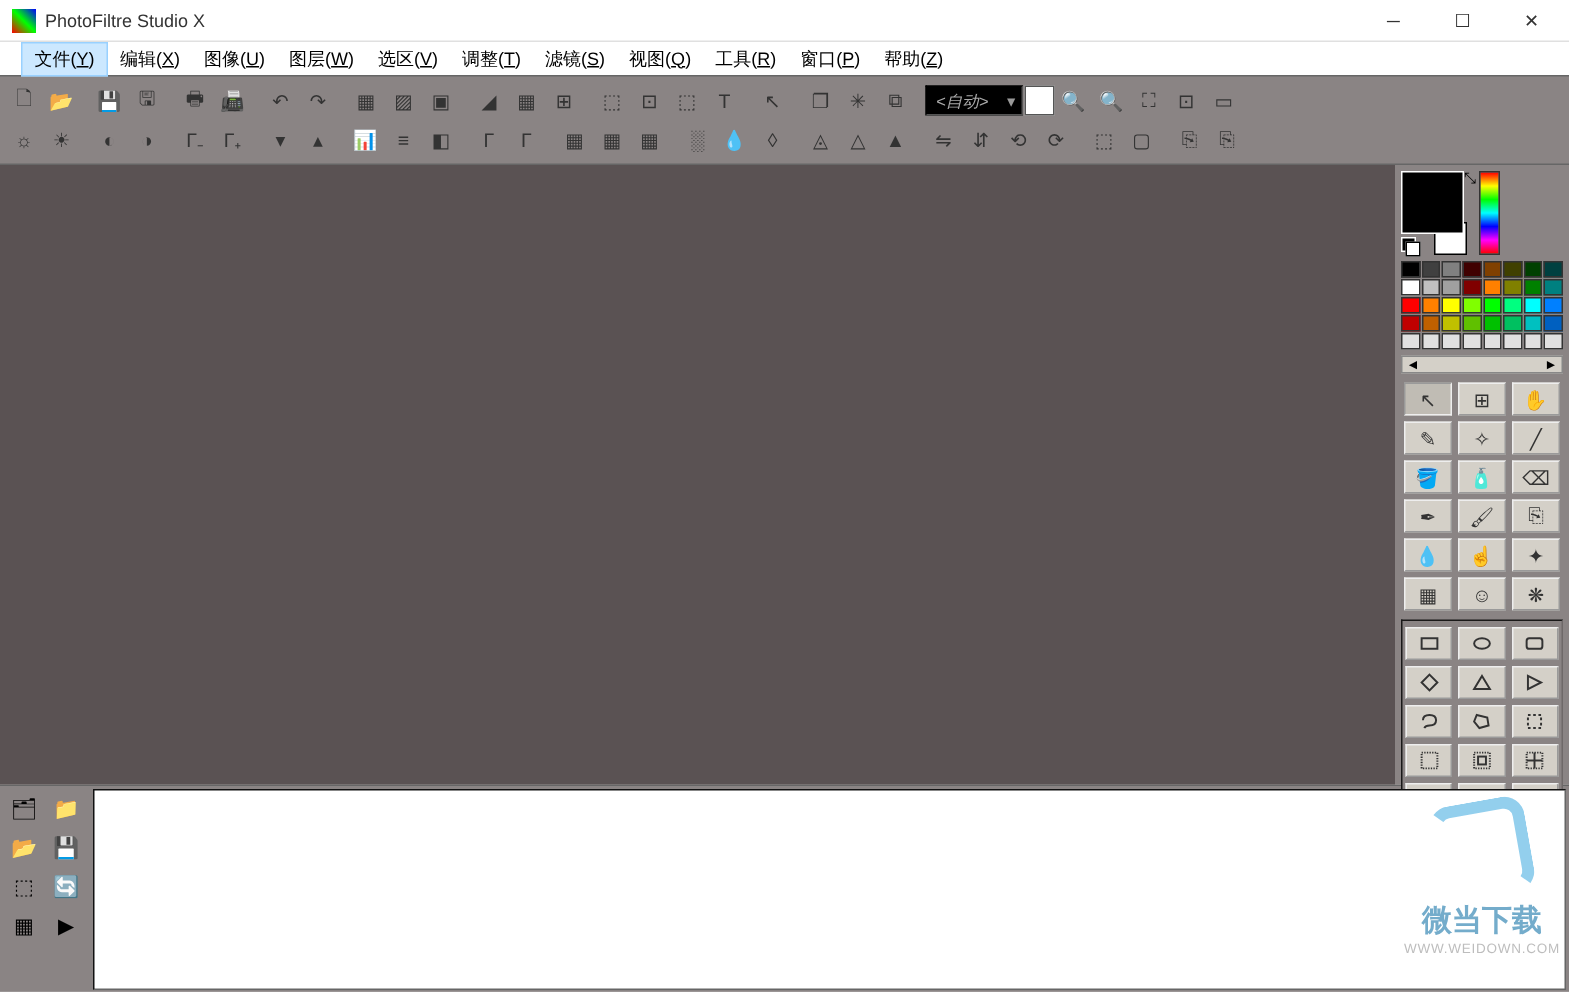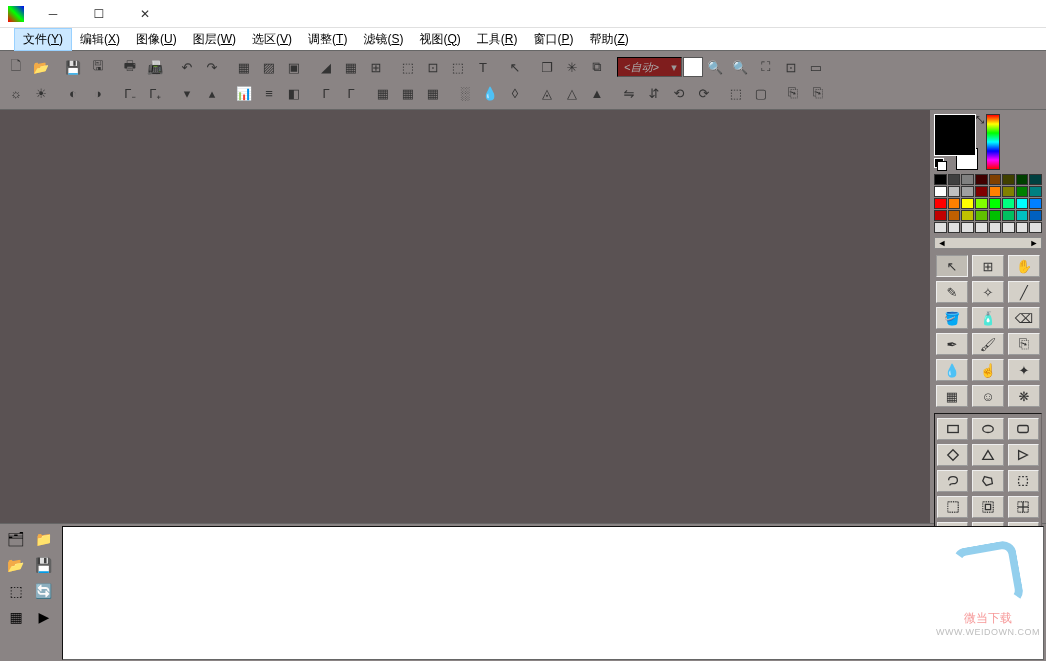--- a/index.html
+++ b/index.html
@@ -13,21 +13,21 @@
 
 .menubar { height: 22px; background: #fff; display: flex; align-items: center; padding: 0 14px; font-size: 12px; }
 .menubar .menu-item { padding: 2px 8px; cursor: pointer; }
 .menubar .menu-item.active { background: #cce8ff; border: 1px solid #99d1ff; }
 .menubar u { text-decoration: underline; }
 
 .toolbar { background: #8a8484; padding: 3px 4px; border-top: 1px solid #666; border-bottom: 1px solid #666; }
 .toolbar-row { display: flex; align-items: center; gap: 1px; height: 26px; }
 .tb-btn { width: 24px; height: 24px; display: flex; align-items: center; justify-content: center; cursor: pointer; border-radius: 2px; font-size: 13px; color: #333; }
 .tb-sep { width: 6px; }
-.tb-combo { height: 20px; background: #7f1d1d; border: 1px inset #555; color: #aaa; font-size: 11px; padding: 0 22px 0 6px; display: flex; align-items: center; font-style: italic; position: relative; }
+.tb-combo { height: 20px; background: #000000; border: 1px inset #555; color: #aaa; font-size: 11px; padding: 0 22px 0 6px; display: flex; align-items: center; font-style: italic; position: relative; }
 .tb-combo::after { content: "▾"; position: absolute; right: 4px; color: #999; font-style: normal; }
 .tb-swatch { width: 20px; height: 20px; background: #fff; border: 1px solid #555; }
 
 .workspace { display: flex; height: 413px; }
 .canvas-area { flex: 1; background: #5a5253; }
 
 .tool-panel { width: 116px; background: #8a8484; padding: 4px; display: flex; flex-direction: column; gap: 4px; }
 
 .color-picker { background: #8a8484; display: flex; gap: 2px; height: 60px; }
 .fg-bg-swatch { width: 50px; position: relative; }
@@ -53,28 +53,29 @@
 .shape-btn { height: 22px; background: #d4d0c8; border: 1px outset #eee; display: flex; align-items: center; justify-content: center; cursor: pointer; }
 .shape-btn svg { width: 14px; height: 14px; stroke: #333; fill: none; stroke-width: 1.5; }
 
 .bottom-panel { display: flex; height: 139px; background: #8a8484; border-top: 1px solid #666; }
 .bottom-tools { width: 60px; padding: 4px; display: grid; grid-template-columns: repeat(2, 1fr); gap: 4px; align-content: start; }
 .bt-btn { height: 22px; display: flex; align-items: center; justify-content: center; cursor: pointer; font-size: 14px; }
 .bottom-strip { flex: 1; background: #fff; margin: 2px; border: 1px inset #666; }
 
 .watermark { position: absolute; right: 6px; bottom: 24px; text-align: center; opacity: 0.55; pointer-events: none; }
 .watermark .wm-logo { width: 64px; height: 64px; border: 8px solid #3ba8e0; border-radius: 14px 14px 14px 4px; border-left-color: transparent; border-bottom-color: transparent; margin: 0 auto; transform: rotate(-10deg); }
-.watermark .wm-text { font-size: 12px; font-weight: normal; color: #ef4444; margin-top: 2px; }
+.watermark .wm-text { font-size: 20px; font-weight: bold; color: #0369a1; margin-top: 2px; }
 .watermark .wm-url { font-size: 9px; color: #888; letter-spacing: 0.5px; }
 </style>
 </head>
 <body>
 
 <div class="titlebar">
   <div class="app-icon"></div>
+  <div class="title">PhotoFiltre Studio X</div>
   <div class="win-btns">
     <div class="win-btn">─</div>
     <div class="win-btn">☐</div>
     <div class="win-btn">✕</div>
   </div>
 </div>
 
 <div class="menubar">
   <span class="menu-item active"><span>文件</span>(<u>Y</u>)</span>
   <span class="menu-item"><span>编辑</span>(<u>X</u>)</span>

